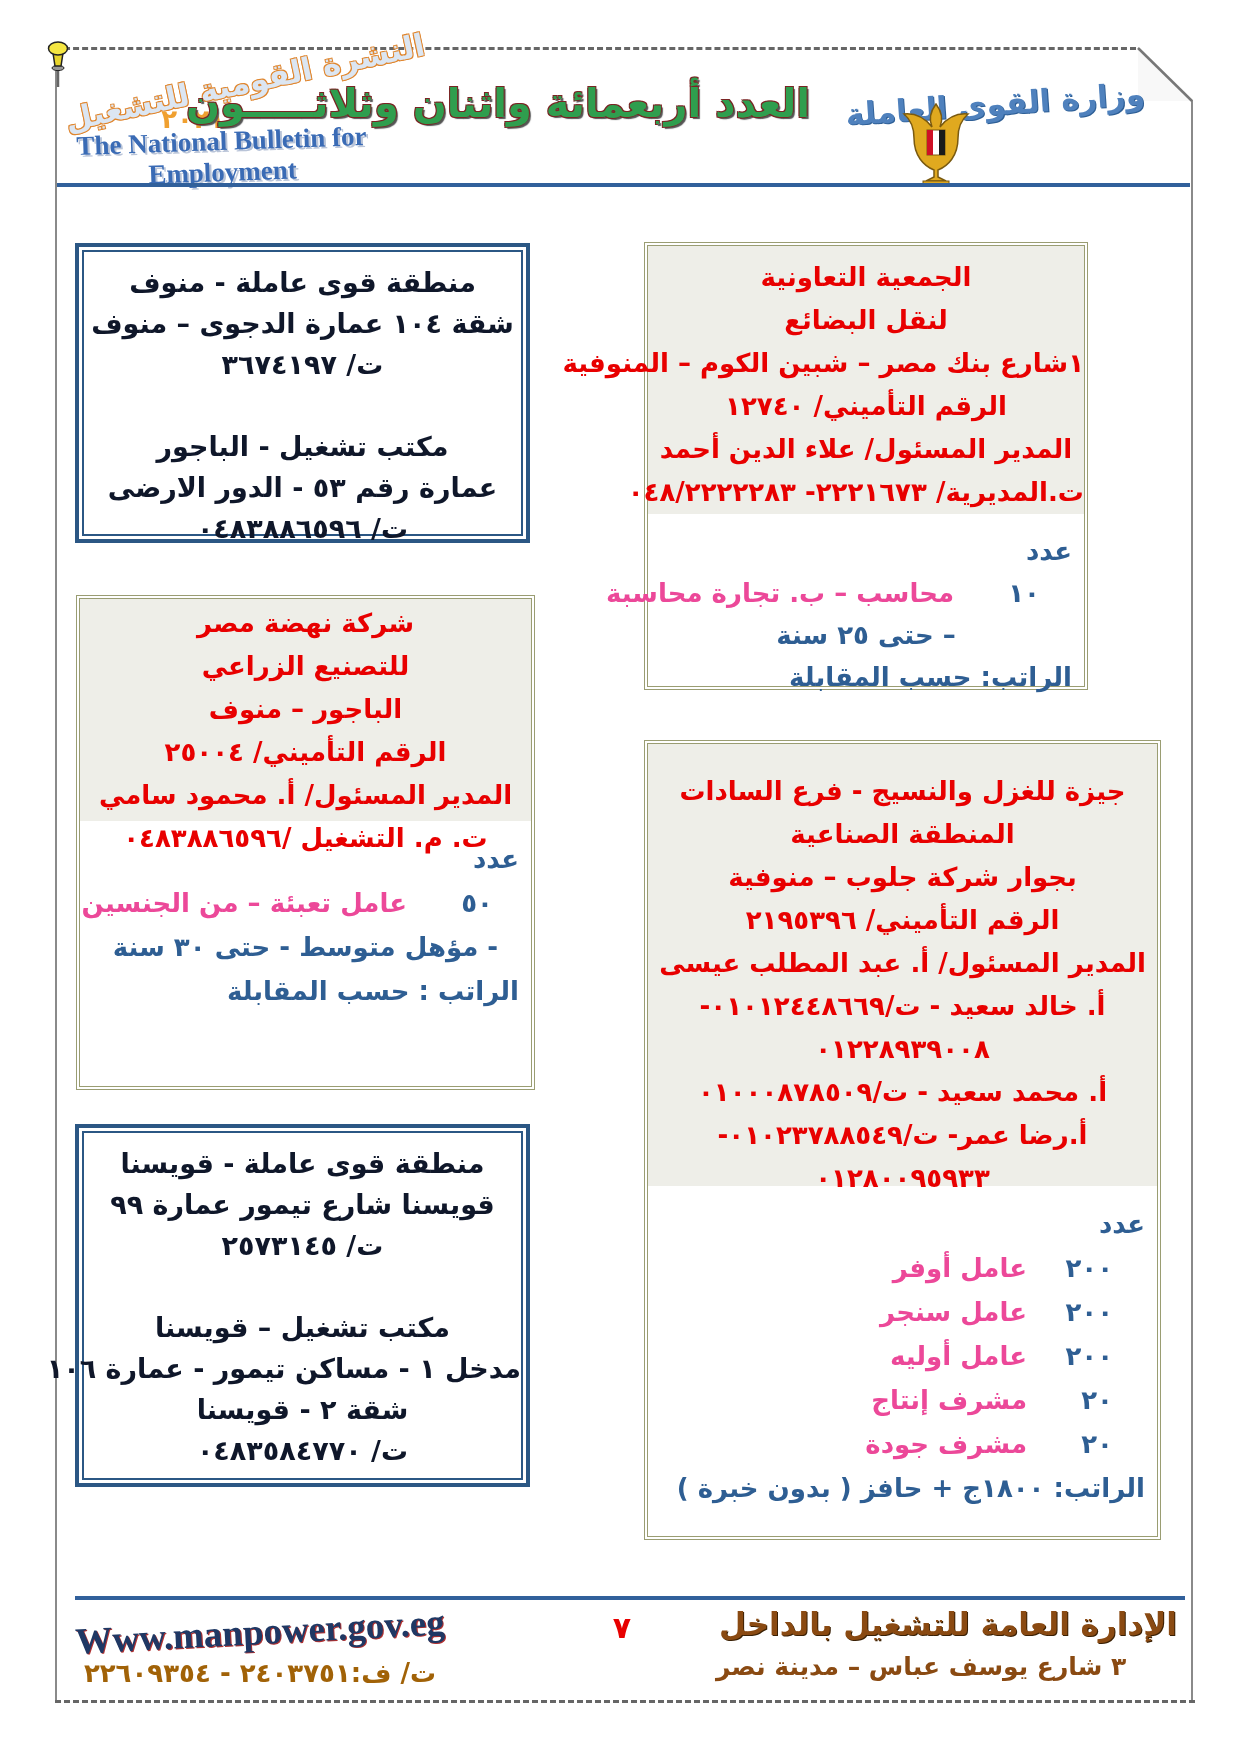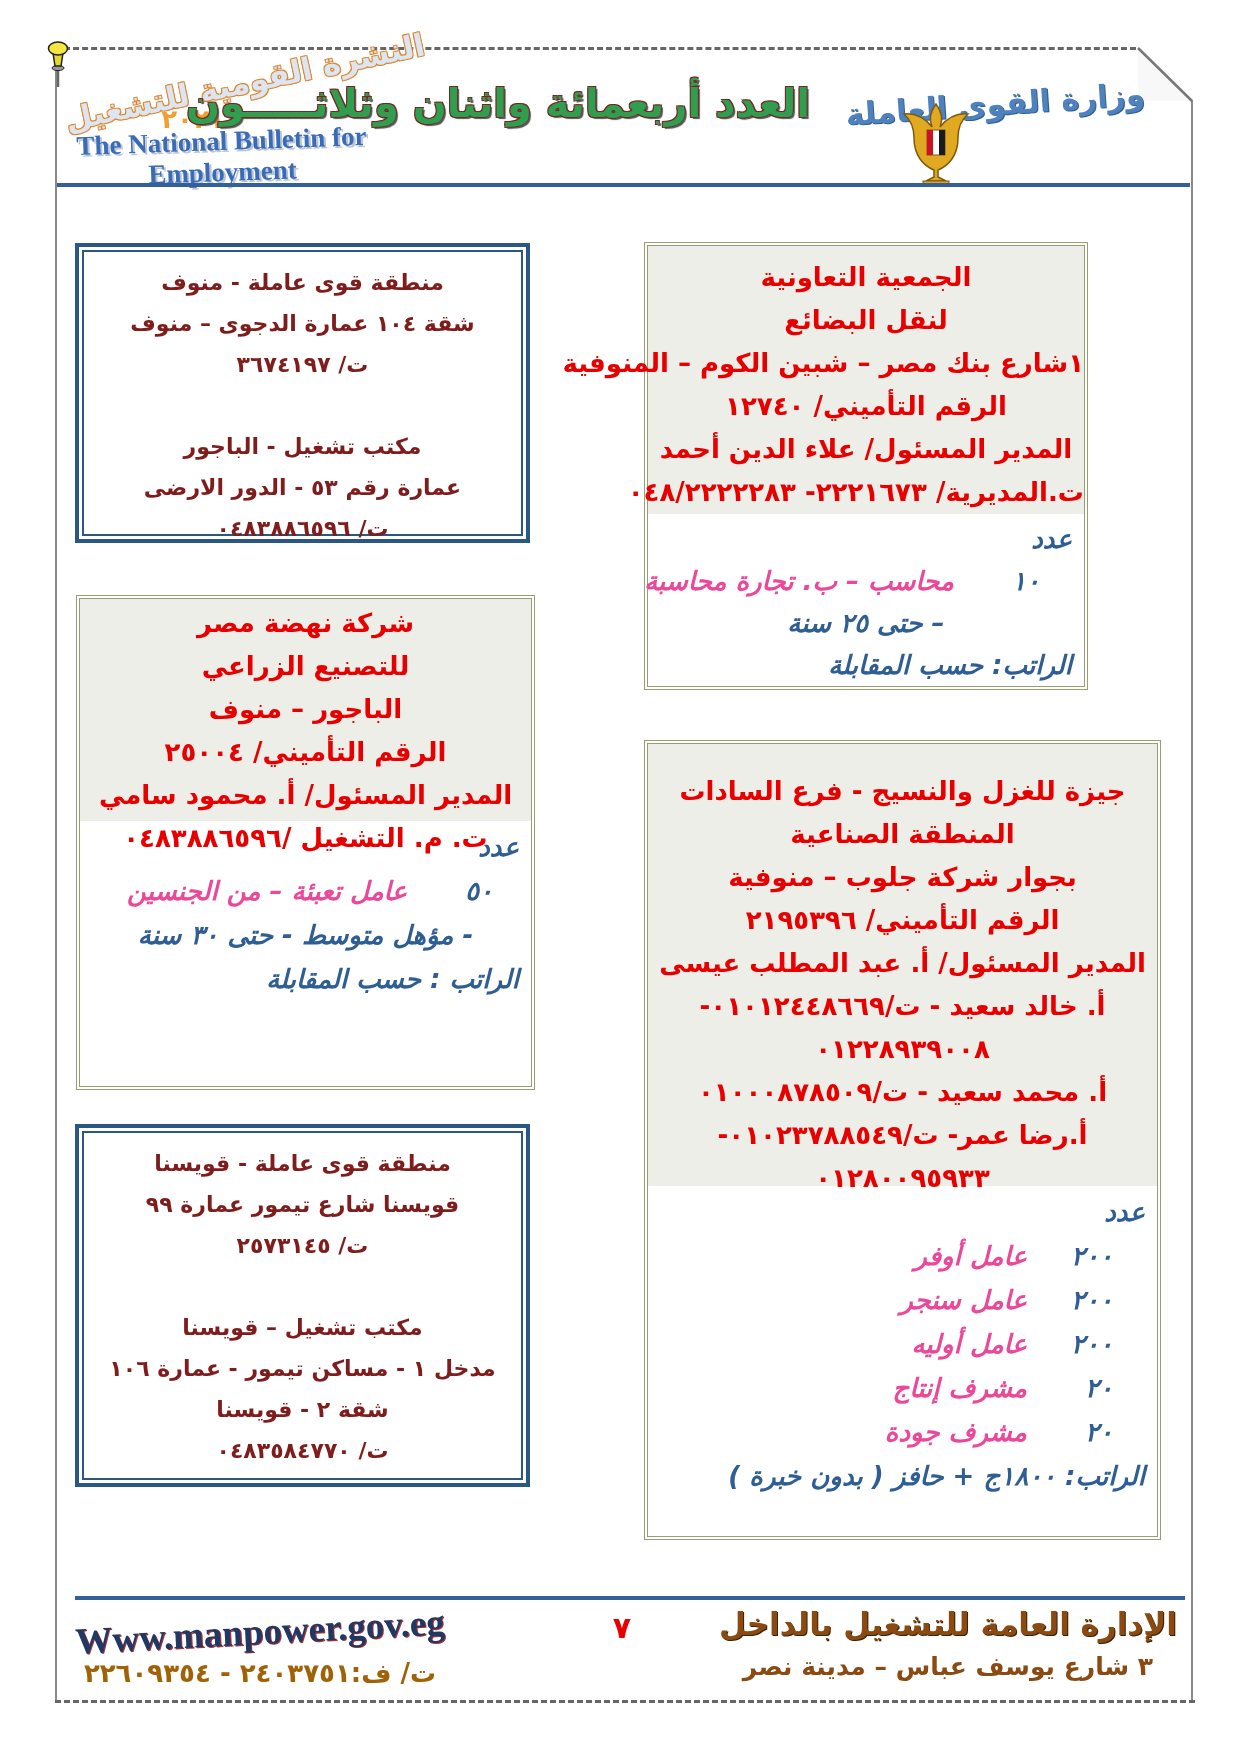--- a/index.html
+++ b/index.html
@@ -42,32 +42,32 @@
     font-size:31px; font-weight:bold; color:#4f81bd; transform:rotate(-4deg);
     text-shadow:1px 1px 0 #2e5f96;
   }
   .eagle { position:absolute; left:896px; top:100px; }
   .header-divider { position:absolute; left:57px; top:183px; width:1133px; height:4px; background:#31609B; }
 
   
   .box-navy { position:absolute; border:4px solid #2B5784; padding:3px; background:#fff; }
   .box-navy-inner { border:2px solid #2B5784; width:100%; height:100%; padding-top:10px; direction:rtl; }
   .navy-line {
-    color:#7f1d1d; font-weight:bold; font-size:22px; text-align:center;
+    color:#0f172a; font-weight:bold; font-size:27px; text-align:center;
     line-height:41px; min-height:41px; white-space:nowrap;
   }
 
   
   .box-olive { position:absolute; border:4px double #9A9D72; background:#fff; }
   .co-header { background:#EEEEE8; direction:rtl; }
   .red-line {
     color:#E80000; font-weight:bold; font-size:26px; text-align:center;
     line-height:43px; min-height:43px; white-space:nowrap;
   }
-  .co-body { direction:rtl; padding-top:4px;font-style:italic; }
+  .co-body { direction:rtl; padding-top:16px; }
   .count-label { color:#2E5E93; font-weight:bold; font-size:26px; text-align:right; padding-right:12px; }
   .vac-row { display:flex; flex-direction:row; align-items:baseline; gap:28px; padding-right:44px; }
   .vac-count { color:#2E5E93; font-weight:bold; font-size:26px; min-width:58px; white-space:nowrap; }
   .vac-title { color:#ec4899; font-weight:bold; font-size:26px; white-space:nowrap; }
   .note { color:#2E5E93; font-weight:bold; font-size:26px; white-space:nowrap; }
   .note-center { text-align:center; }
   .note-right { text-align:right; padding-right:12px; }
   .lh42 > div { line-height:42px; min-height:42px; }
   .lh44 > div { line-height:44px; min-height:44px; }
 
@@ -82,21 +82,21 @@
     position:absolute; left:70px; top:1658px; width:380px; text-align:center; direction:rtl;
     font-size:26px; font-weight:bold; color:#a16207;
   }
   .footer-page { position:absolute; left:600px; top:1610px; width:44px; text-align:center;
     font-size:30px; font-weight:bold; color:#E80000; }
   .footer-dept {
     position:absolute; left:716px; top:1606px; width:464px; text-align:center; direction:rtl;
     font-size:31px; font-weight:bold; color:#8A4A12; text-shadow:1px 1px 0 #3a2004;
   }
   .footer-addr {
-    position:absolute; left:716px; top:1652px; width:464px; text-align:center; direction:rtl;
+    position:absolute; left:716px; top:1652px; width:464px; text-align:left; direction:rtl;
     font-size:25px; font-weight:bold; color:#8A4A12;
   }
 </style>
 </head>
 <body>
 
 <div class="page">
 
   <div class="frame-top"></div>
   <div class="frame-bottom"></div>

